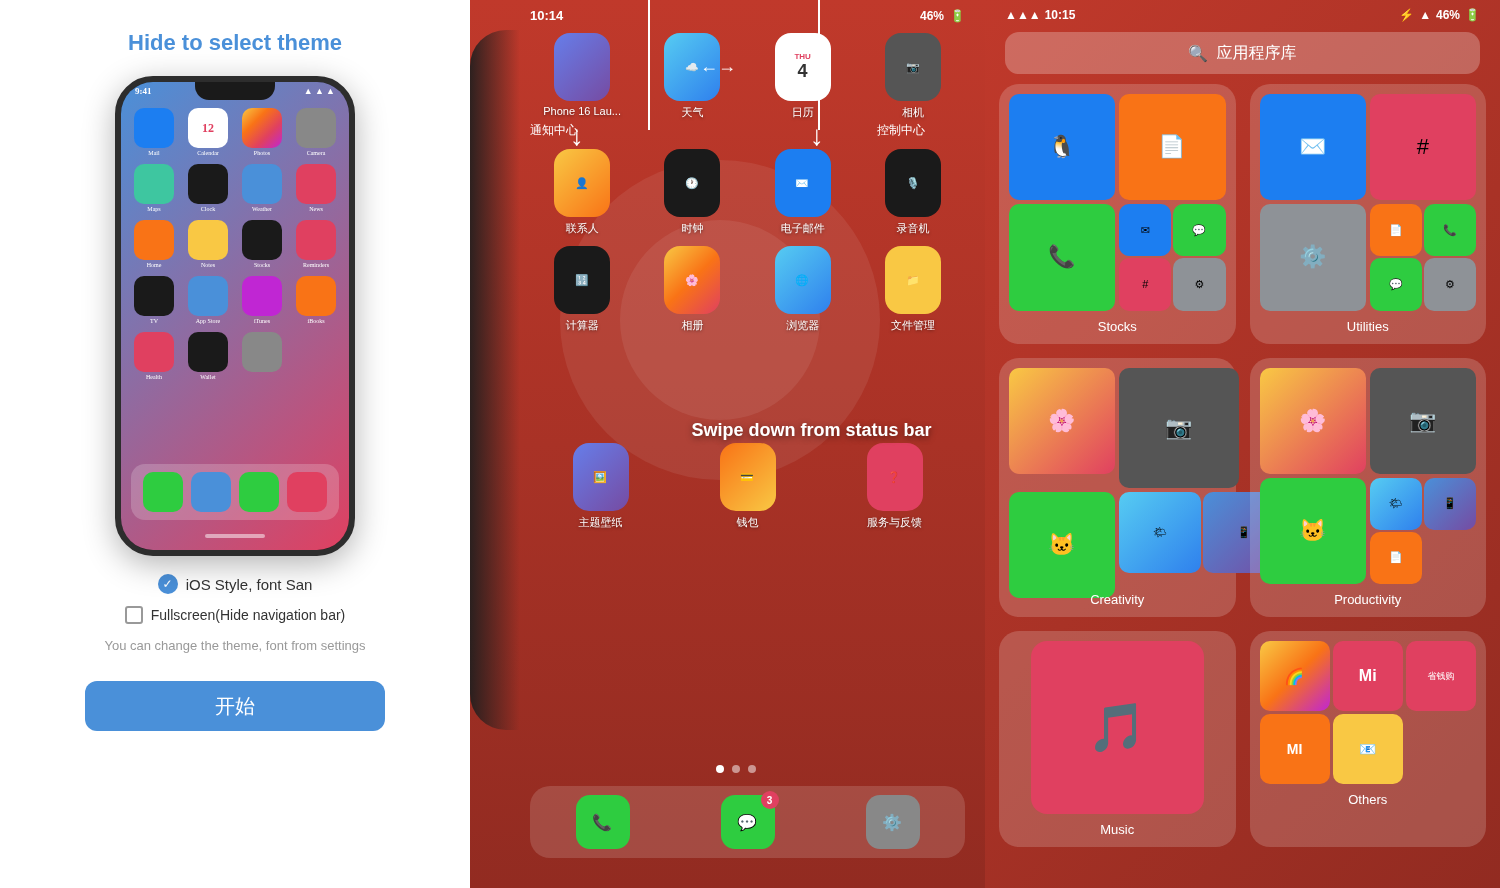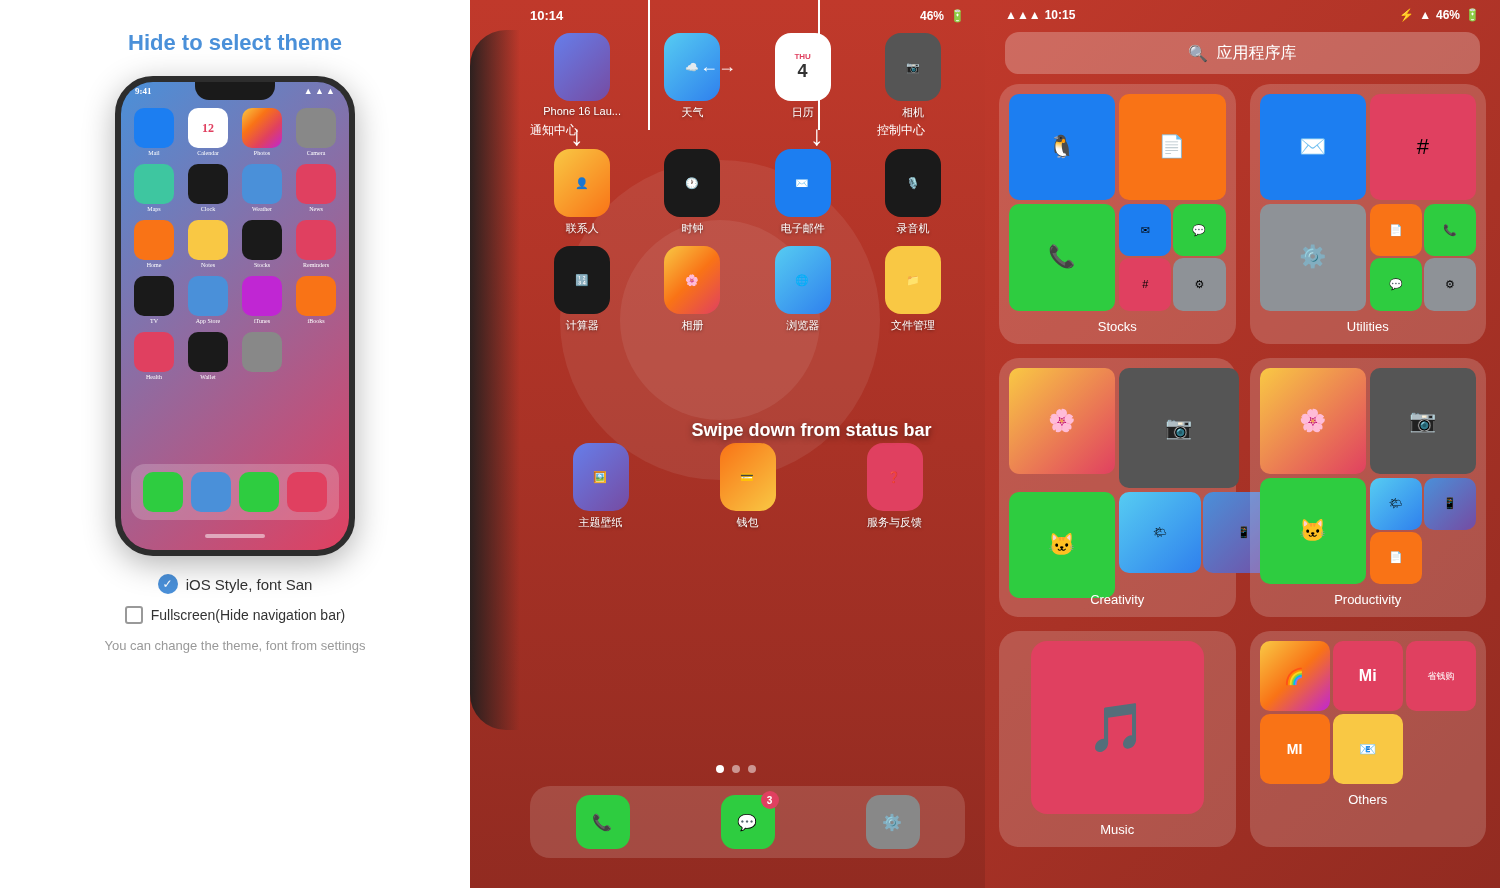--- a/index.html
+++ b/index.html
@@ -615,20 +615,21 @@
 
   <div class="ios-style-row">
     <div class="checkbox-blue">✓</div>
     <span class="ios-style-text">iOS Style, font San</span>
   </div>
   <div class="fullscreen-row">
     <div class="checkbox-outline"></div>
     <span class="fullscreen-text">Fullscreen(Hide navigation bar)</span>
   </div>
   <div class="settings-hint">You can change the theme, font from settings</div>
+  <button class="start-btn">开始</button>
 </div>
 
 <div class="middle-panel">
   <div class="middle-bg"></div>
   <div class="middle-overlay-circle circle1"></div>
   <div class="middle-overlay-circle circle2"></div>
   <div class="middle-phone-edge"></div>
 
   <div class="vertical-line-left"></div>
   <div class="vertical-line-right"></div>

